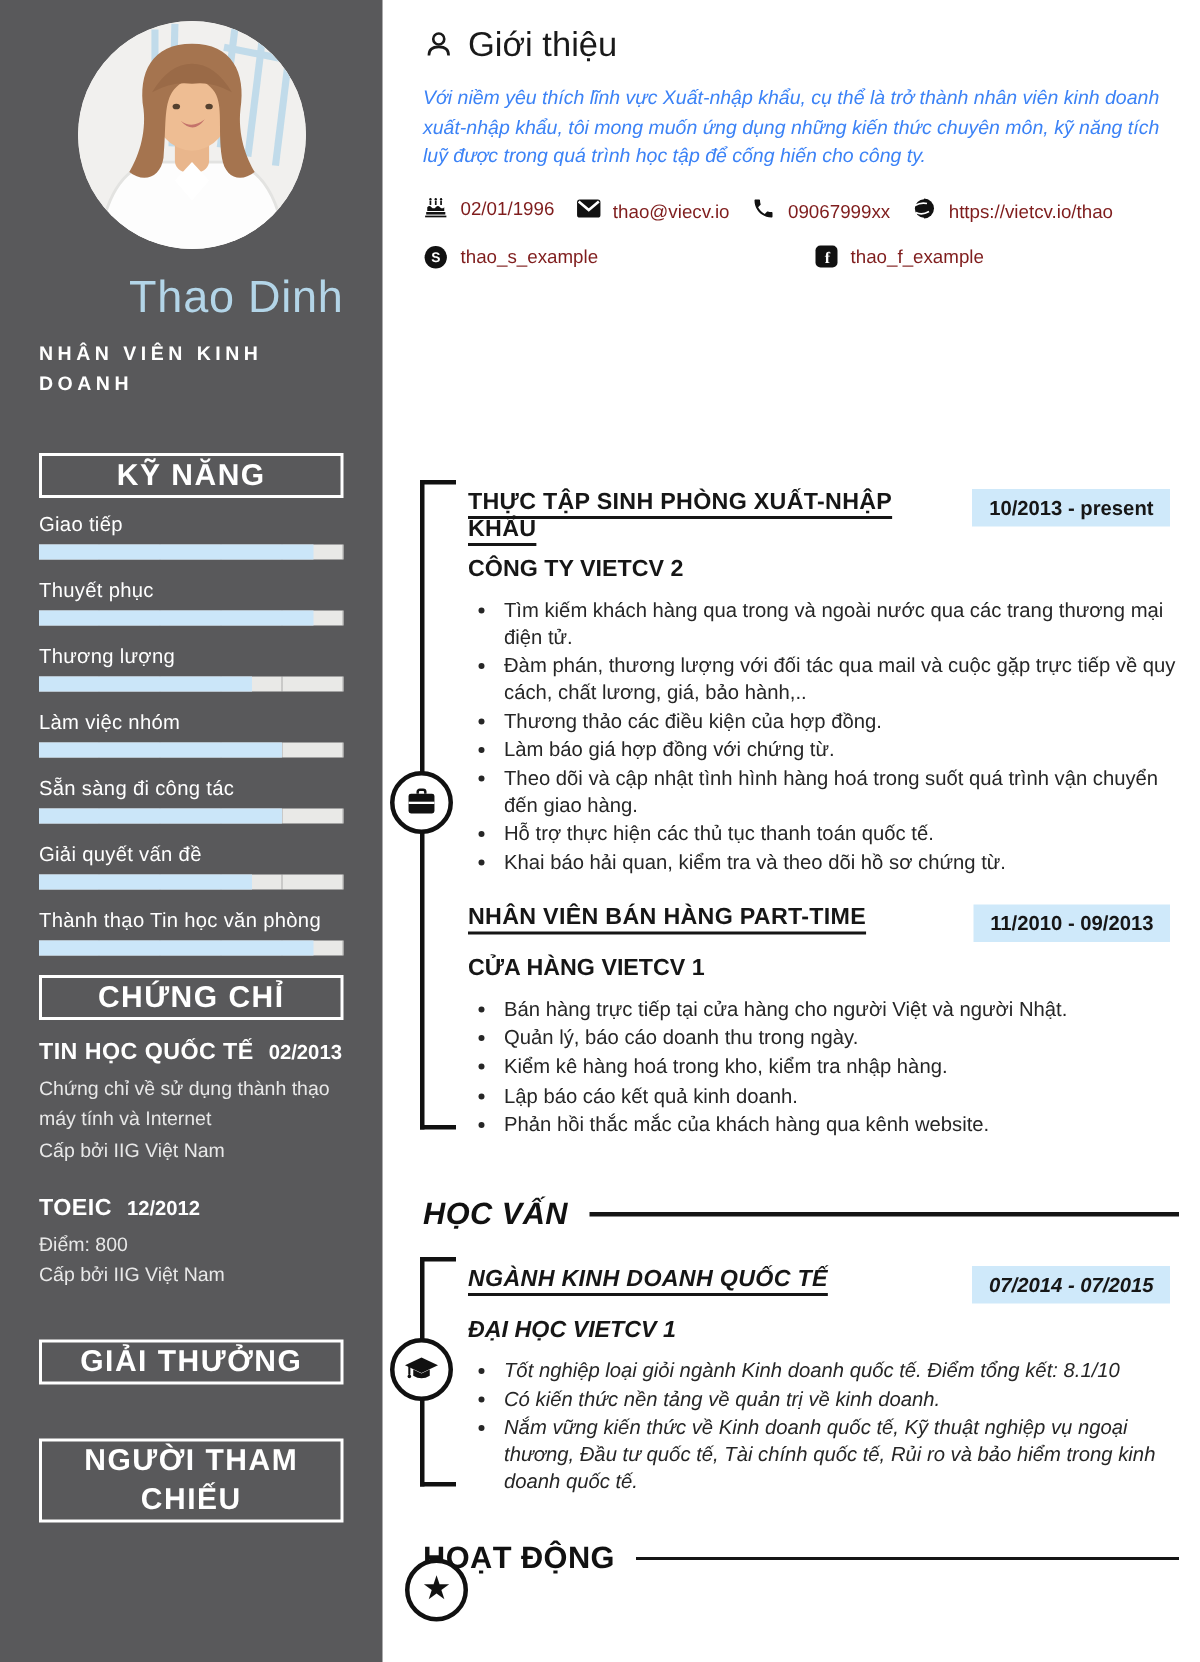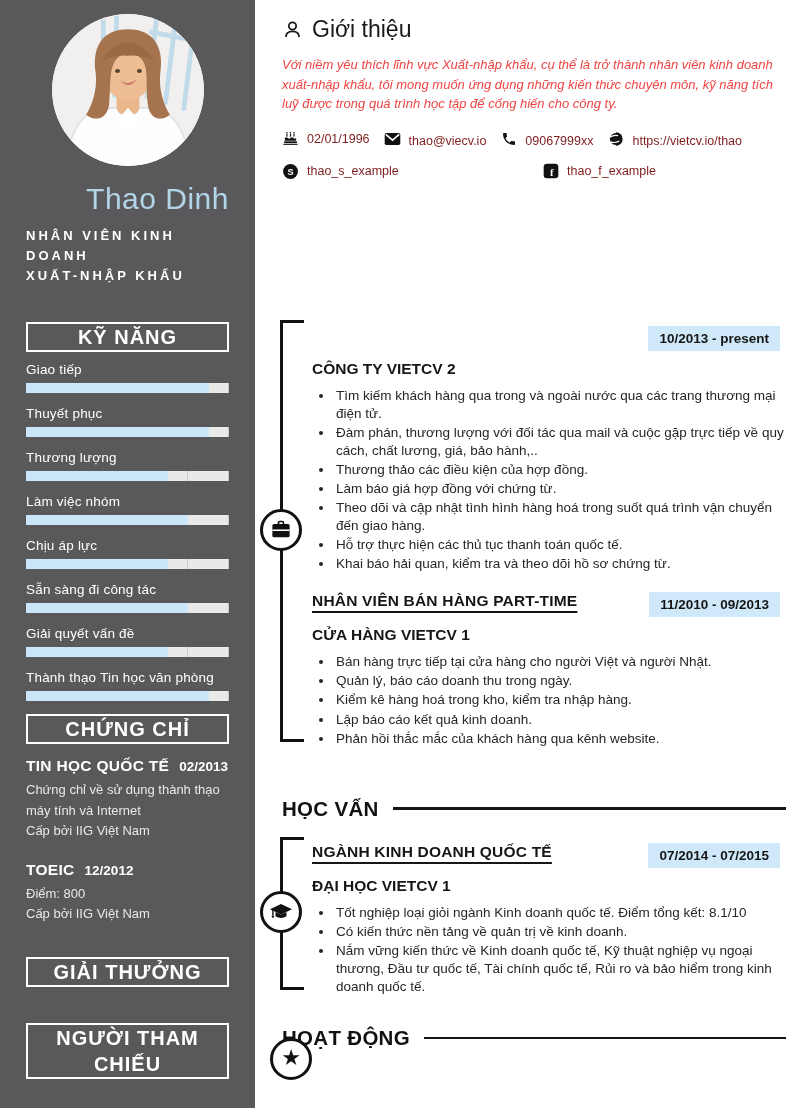--- a/index.html
+++ b/index.html
@@ -28,21 +28,21 @@
   .cert-name{font-size:15.5px;font-weight:bold;letter-spacing:.3px;}
   .cert-date{font-size:13.5px;font-weight:bold;}
   .cert-desc{margin-top:5px;font-size:13px;line-height:1.55;color:var(--side-dim);}
   .cert + .cert{margin-top:20px;}
   .box-awards{margin-top:33px;}
   .box-refs{margin-top:36px;}
 
   
   .main{flex:1;padding:16px 14px 0 27px;color:var(--ink);}
   .intro-title{display:flex;align-items:center;gap:9px;font-size:23px;font-weight:400;color:#1a1a1a;}
-  .intro-text{margin-top:12px;font-size:13px;font-style:italic;color:#ef4444;line-height:1.5;max-width:516px;}
+  .intro-text{margin-top:12px;font-size:13px;font-style:italic;color:#3b82f6;line-height:1.5;max-width:516px;}
   .contact-row{margin-top:17px;display:flex;align-items:center;font-size:12.5px;color:#7f1d1d;}
   .contact-item{display:inline-flex;align-items:center;gap:8px;white-space:nowrap;}
   .contact-row1 .contact-item + .contact-item{margin-left:14px;align-items:flex-end;}
   .contact-row2{margin-top:15px;}
   .contact-row2 .contact-item:first-child{width:260px;}
   .cicon{display:inline-flex;width:17px;height:17px;align-items:center;justify-content:center;flex:none;}
 
   .section{position:relative;}
   .section-head{display:flex;align-items:center;}
   .section-title{font-size:20.5px;font-weight:bold;letter-spacing:.3px;color:#111;white-space:nowrap;}
@@ -59,21 +59,21 @@
   .entry ul{margin-top:9px;padding-left:22px;}
   .entry li{font-size:13.5px;line-height:1.34;color:#262626;padding-left:2px;margin-bottom:1px;}
 
   .mini-section{position:relative;padding-left:30px;}
   .mini-section .section-head{margin-left:-30px;}
   .mini-icon{position:absolute;left:-12px;top:12px;width:42px;height:42px;border:3px solid #111;border-radius:50%;background:#fff;display:flex;align-items:center;justify-content:center;z-index:2;}
   .mini-bracket{position:absolute;left:13px;top:23px;width:10px;height:25px;border:3px solid #111;border-right:none;}
   .star-glyph{font-size:22px;line-height:1;color:#111;transform:translateY(-1px);}
 
   .sec-exp{margin-top:132px;}
-  .sec-edu{margin-top:49px;}
+  .sec-edu{margin-top:39px;font-style:italic;}
   .sec-act{margin-top:30px;height:72px;}
 </style>
 </head>
 <body>
 
 <aside class="sidebar">
   <div class="photo-wrap">
     <svg width="152" height="152" viewBox="0 0 160 160">
       <defs>
           <clipPath id="pc">
@@ -103,21 +103,20 @@
         <path d="M52 50 Q64 30 80 30 Q96 30 108 50 Q94 42 80 44 Q66 42 52 50 Z" fill="#9a6a47"></path>
         <circle cx="12" cy="152" r="16" fill="#e8879e"></circle>
         <circle cx="150" cy="150" r="13" fill="#e8879e"></circle>
       </g>
     </svg>
   </div>
 
   <div class="side-name">Thao Dinh</div>
   <div class="side-role">
     <div>NHÂN VIÊN KINH DOANH</div>
-    <div>XUẤT-NHẬP KHẨU</div>
   </div>
 
   <div class="side-box">KỸ NĂNG</div>
   <div class="skills">
     <div class="skill">
       <div class="skill-label">Giao tiếp</div>
       <div class="skill-bar">
           <div class="skill-fill" style="width: 90%;"></div>
         </div>
     </div>
@@ -130,26 +129,20 @@
     <div class="skill">
       <div class="skill-label">Thương lượng</div>
       <div class="skill-bar">
           <div class="skill-fill" style="width: 70%;"></div>
         </div>
     </div>
     <div class="skill">
       <div class="skill-label">Làm việc nhóm</div>
       <div class="skill-bar">
           <div class="skill-fill" style="width: 80%;"></div>
-        </div>
-    </div>
-    <div class="skill">
-      <div class="skill-label">Chịu áp lực</div>
-      <div class="skill-bar">
-          <div class="skill-fill" style="width: 70%;"></div>
         </div>
     </div>
     <div class="skill">
       <div class="skill-label">Sẵn sàng đi công tác</div>
       <div class="skill-bar">
           <div class="skill-fill" style="width: 80%;"></div>
         </div>
     </div>
     <div class="skill">
       <div class="skill-label">Giải quyết vấn đề</div>
@@ -274,20 +267,21 @@
       <div class="tl-icon">
         <svg width="22" height="20" viewBox="0 0 24 22" fill="#111">
             <path d="M9.2 4.5 V3.2 a1.6 1.6 0 0 1 1.6-1.6 h2.4 a1.6 1.6 0 0 1 1.6 1.6 V4.5" fill="none" stroke="#111" stroke-width="1.8"></path>
             <rect x="2.5" y="4.5" width="19" height="14.5" rx="1.8"></rect>
             <rect x="2.5" y="10.4" width="19" height="1.7" fill="#fff"></rect>
           </svg>
       </div>
 
       <div class="entry">
         <div class="entry-head">
+          <span class="entry-role">THỰC TẬP SINH PHÒNG XUẤT-NHẬP KHẨU</span>
           <span class="entry-badge">10/2013 - present</span>
         </div>
         <div class="entry-org">CÔNG TY VIETCV 2</div>
         <ul>
           <li>Tìm kiếm khách hàng qua trong và ngoài nước qua các trang thương mại điện tử.</li>
           <li>Đàm phán, thương lượng với đối tác qua mail và cuộc gặp trực tiếp về quy cách, chất lương, giá, bảo hành,..</li>
           <li>Thương thảo các điều kiện của hợp đồng.</li>
           <li>Làm báo giá hợp đồng với chứng từ.</li>
           <li>Theo dõi và cập nhật tình hình hàng hoá trong suốt quá trình vận chuyển đến giao hàng.</li>
           <li>Hỗ trợ thực hiện các thủ tục thanh toán quốc tế.</li>

